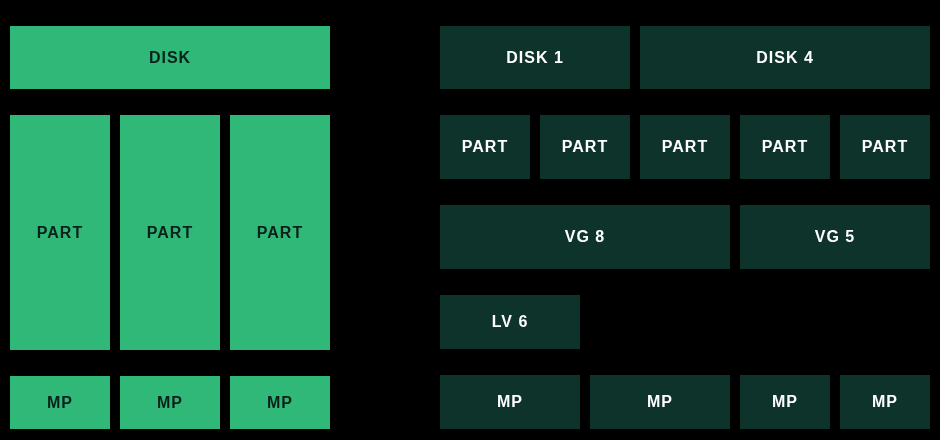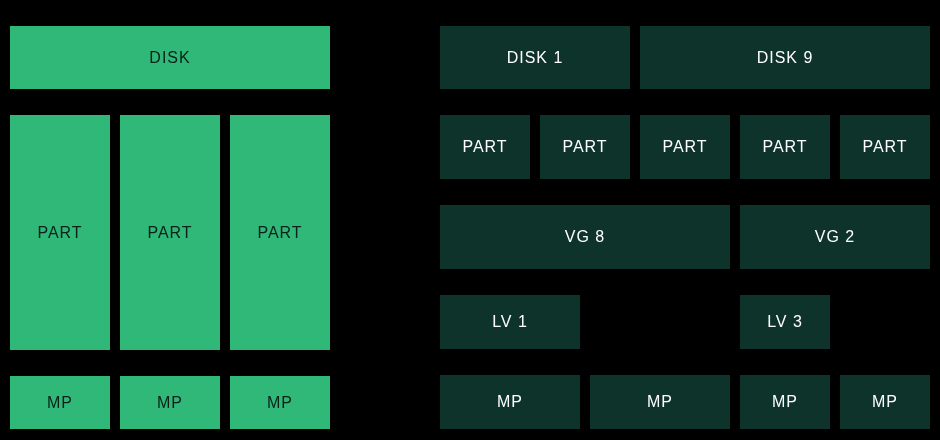--- a/index.html
+++ b/index.html
@@ -36,21 +36,21 @@
     grid-template-columns: repeat(49, 10px);
     grid-template-rows: 79px 80px 80px 70px 70px;
     column-gap: 0;
     row-gap: 10px;
   }
   .block {
     display: flex;
     align-items: center;
     justify-content: center;
     font-size: 16px;
-    font-weight: 400;
+    font-weight: 700;
     letter-spacing: 1px;
     white-space: nowrap;
     margin-top: 16px;
   }
   .block-green {
     background: var(--left-block, #2FB877);
     color: var(--left-text, #0A211B);
   }
   .block-dark {
     background: var(--right-block, #0D332B);
@@ -67,31 +67,30 @@
   <div class="block block-green" style="grid-row:2; grid-column:2">PART</div>
   <div class="block block-green" style="grid-row:2; grid-column:3">PART</div>
 
   <div class="block block-green" style="grid-row:3; grid-column:1">MP</div>
   <div class="block block-green" style="grid-row:3; grid-column:2">MP</div>
   <div class="block block-green" style="grid-row:3; grid-column:3">MP</div>
 </div>
 
 <div class="diagram diagram-right">
   <div class="block block-dark" style="grid-row:1; grid-column:1 / span 19">DISK 1</div>
-  <div class="block block-dark" style="grid-row:1; grid-column:21 / span 29">DISK 9</div>
+  <div class="block block-dark" style="grid-row:1; grid-column:21 / span 29">DISK 4</div>
 
   <div class="block block-dark" style="grid-row:2; grid-column:1 / span 9">PART</div>
   <div class="block block-dark" style="grid-row:2; grid-column:11 / span 9">PART</div>
   <div class="block block-dark" style="grid-row:2; grid-column:21 / span 9">PART</div>
   <div class="block block-dark" style="grid-row:2; grid-column:31 / span 9">PART</div>
   <div class="block block-dark" style="grid-row:2; grid-column:41 / span 9">PART</div>
 
   <div class="block block-dark" style="grid-row:3; grid-column:1 / span 29">VG 8</div>
-  <div class="block block-dark" style="grid-row:3; grid-column:31 / span 19">VG 2</div>
+  <div class="block block-dark" style="grid-row:3; grid-column:31 / span 19">VG 5</div>
 
-  <div class="block block-dark" style="grid-row:4; grid-column:1 / span 14">LV 1</div>
-  <div class="block block-dark" style="grid-row:4; grid-column:31 / span 9">LV 3</div>
+  <div class="block block-dark" style="grid-row:4; grid-column:1 / span 14">LV 6</div>
 
   <div class="block block-dark" style="grid-row:5; grid-column:1 / span 14">MP</div>
   <div class="block block-dark" style="grid-row:5; grid-column:16 / span 14">MP</div>
   <div class="block block-dark" style="grid-row:5; grid-column:31 / span 9">MP</div>
   <div class="block block-dark" style="grid-row:5; grid-column:41 / span 9">MP</div>
 </div>
 
 </body></html>

